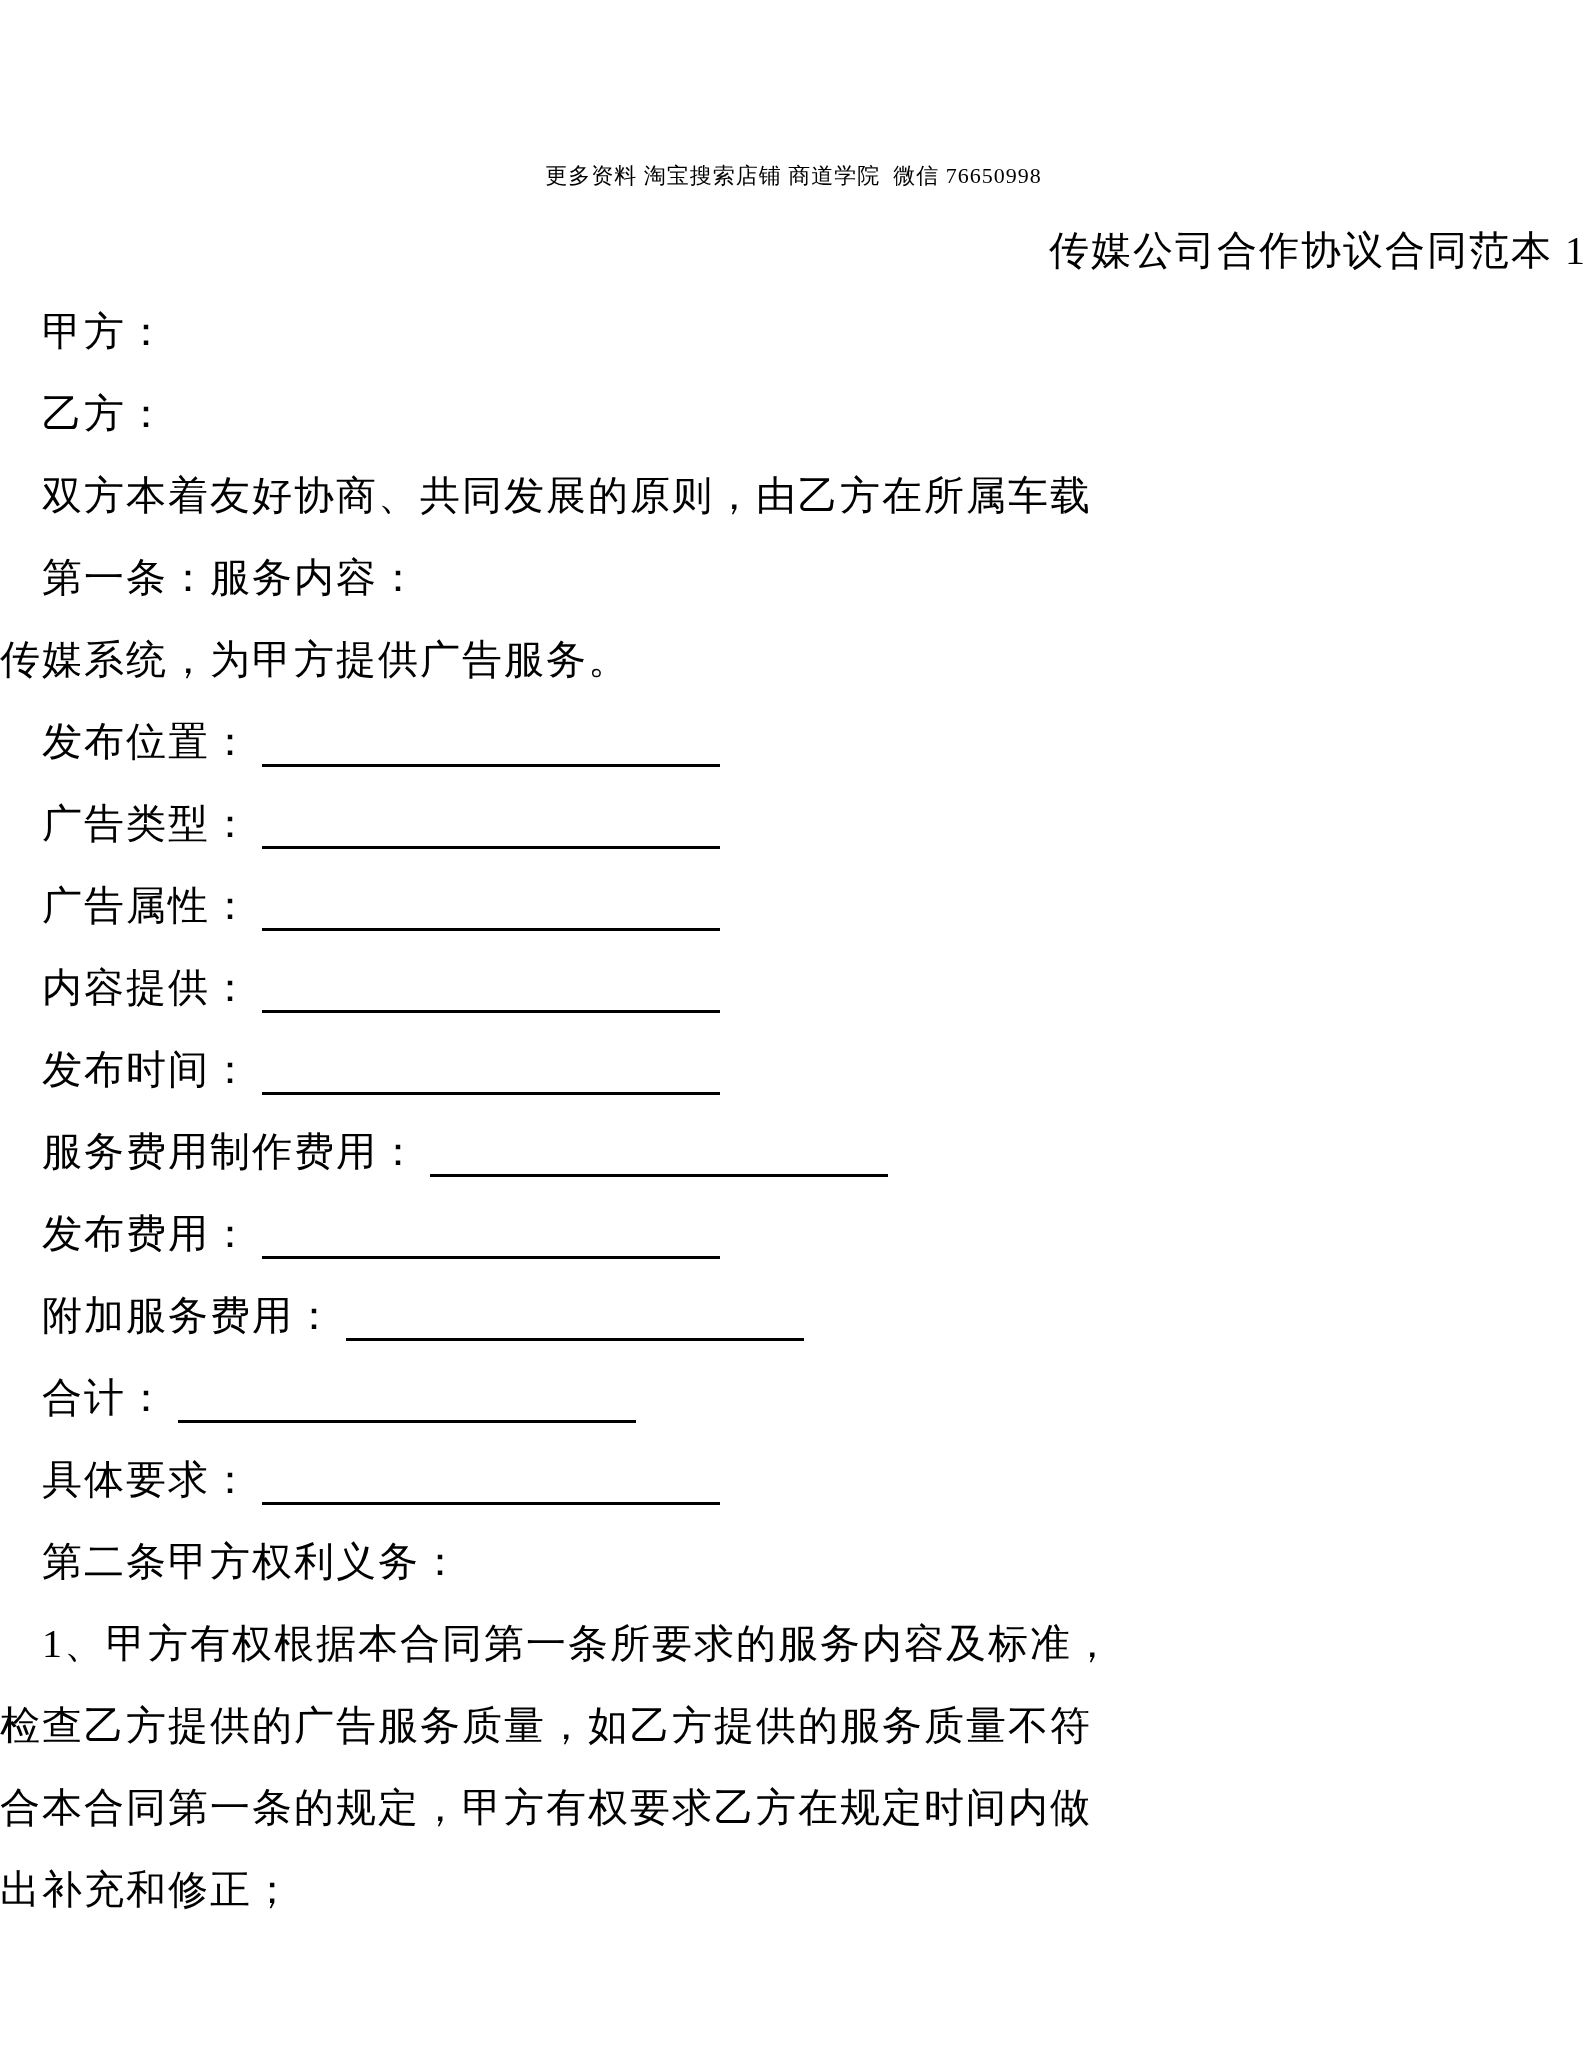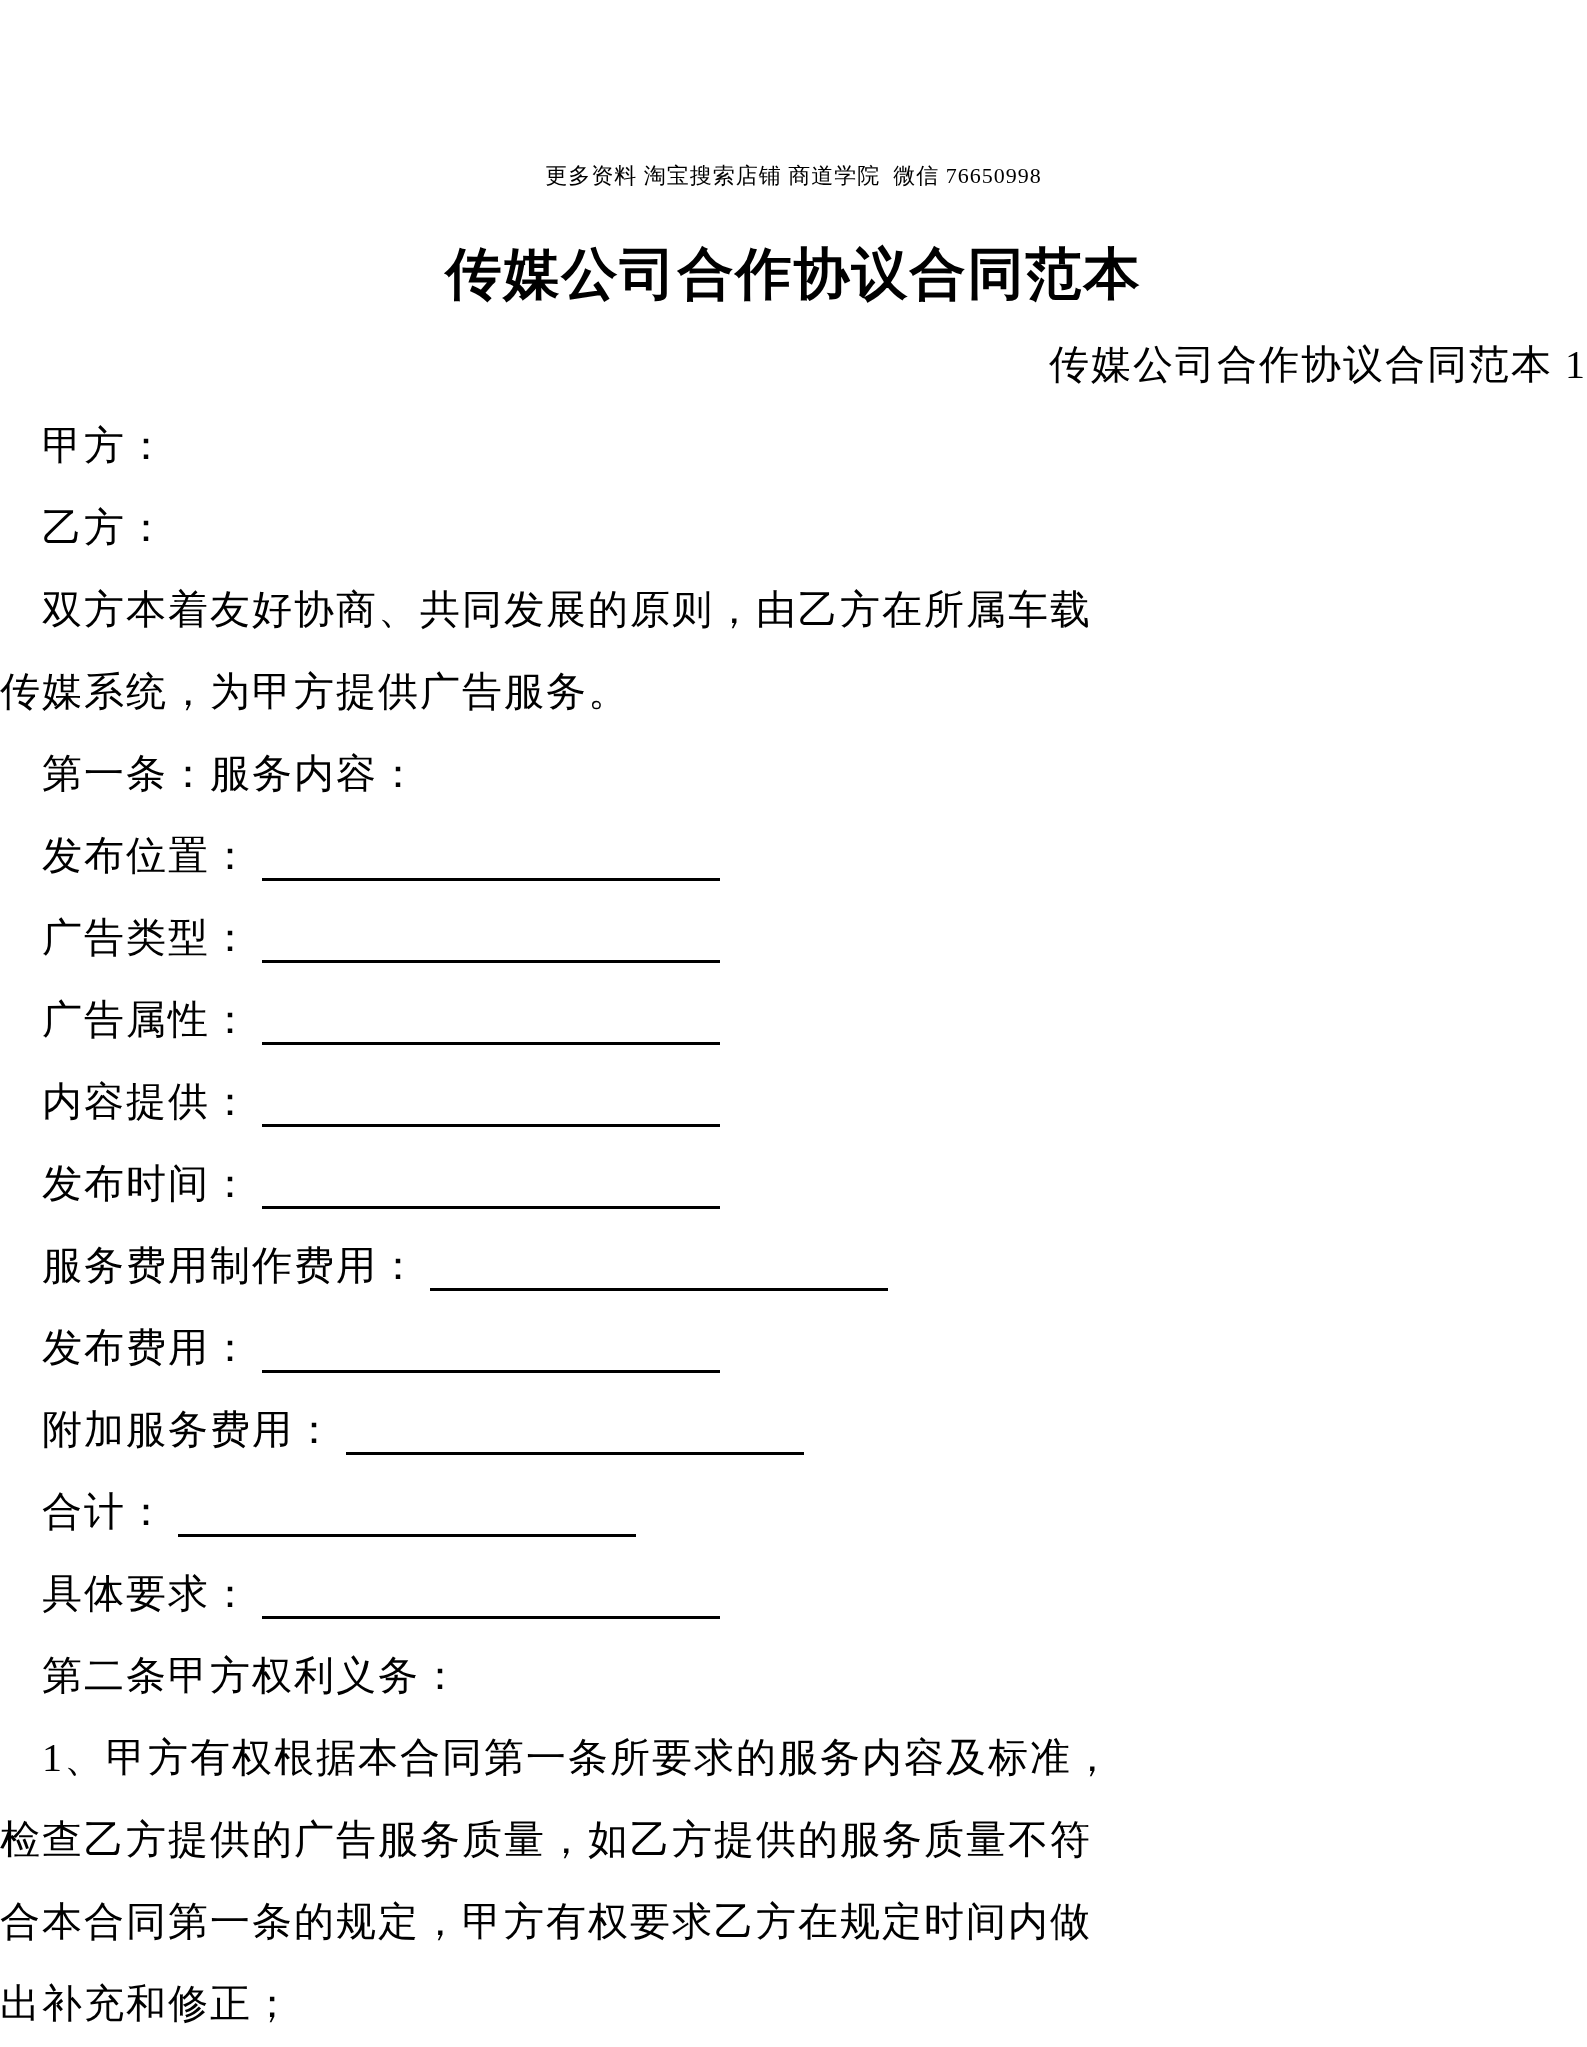--- a/index.html
+++ b/index.html
@@ -64,30 +64,29 @@
     border-bottom: 3px solid #000000;
     vertical-align: -12px;
   }
 </style>
 </head>
 <body>
 
 <div class="page">
   <div class="header-note">更多资料 淘宝搜索店铺 商道学院  微信 76650998</div>
 
-  <h1 class="doc-title">传媒公司合作协议合同范本</h1>
 
   <div class="doc-subtitle">传媒公司合作协议合同范本 1</div>
 
   <div class="doc-body" id="doc-body">
       <div class="doc-line indent"><span>甲方：</span></div>
       <div class="doc-line indent"><span>乙方：</span></div>
       <div class="doc-line indent"><span>双方本着友好协商、共同发展的原则，由乙方在所属车载</span></div>
+      <div class="doc-line indent"><span>第一条：服务内容：</span></div>
       <div class="doc-line"><span>传媒系统，为甲方提供广告服务。</span></div>
-      <div class="doc-line indent"><span>第一条：服务内容：</span></div>
       <div class="doc-line indent"><span>发布位置：</span><span class="blank"></span></div>
       <div class="doc-line indent"><span>广告类型：</span><span class="blank"></span></div>
       <div class="doc-line indent"><span>广告属性：</span><span class="blank"></span></div>
       <div class="doc-line indent"><span>内容提供：</span><span class="blank"></span></div>
       <div class="doc-line indent"><span>发布时间：</span><span class="blank"></span></div>
       <div class="doc-line indent"><span>服务费用制作费用：</span><span class="blank"></span></div>
       <div class="doc-line indent"><span>发布费用：</span><span class="blank"></span></div>
       <div class="doc-line indent"><span>附加服务费用：</span><span class="blank"></span></div>
       <div class="doc-line indent"><span>合计：</span><span class="blank"></span></div>
       <div class="doc-line indent"><span>具体要求：</span><span class="blank"></span></div>

